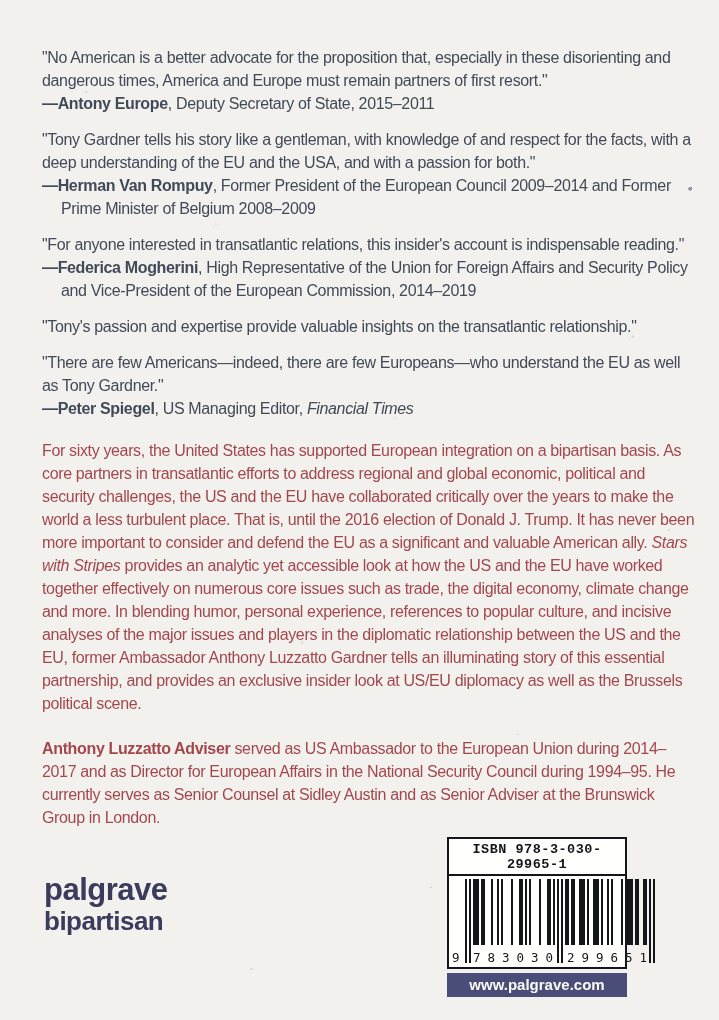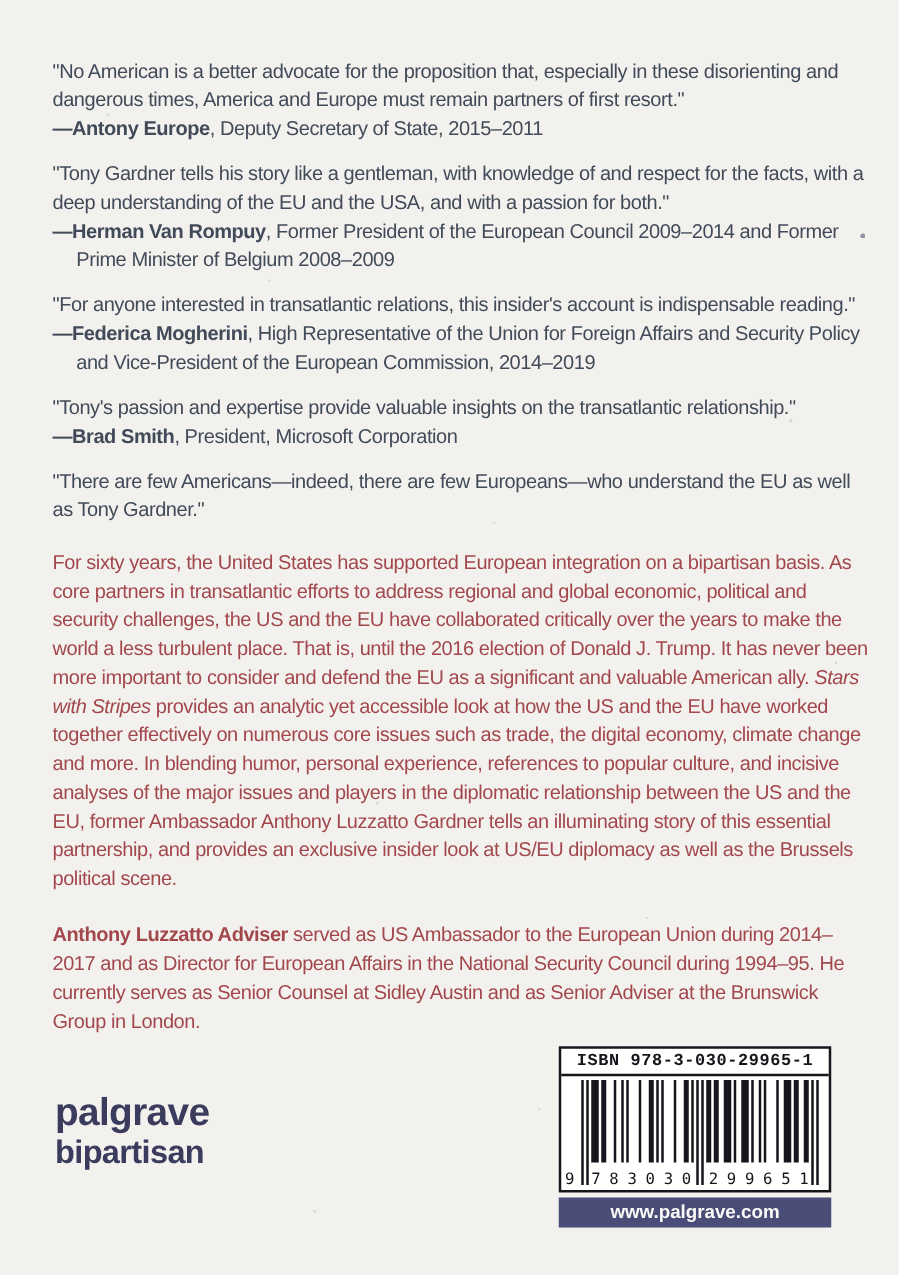--- a/index.html
+++ b/index.html
@@ -46,21 +46,21 @@
   em{font-style:italic;}
 
   
   .logo{
     position:absolute;left:44px;top:874px;
     color:#3b3c5d;line-height:1;
   }
   .logo .l1{font-size:31px;font-weight:bold;letter-spacing:-0.5px;}
   .logo .l2{font-size:26px;font-weight:bold;letter-spacing:-0.5px;margin-top:3px;}
 
-  .barcode-block{position:absolute;left:447px;top:837px;width:218px;}
+  .barcode-block{position:absolute;left:447px;top:837px;width:180px;}
   .isbn-box{
     box-sizing:border-box;
     background:#fffffe;
     border:2px solid #15151c;
     padding:0 0 4px 0;
   }
   .isbn{
     font-family:"Liberation Mono",monospace;
     font-size:13.5px;font-weight:bold;color:#15151c;
     text-align:center;letter-spacing:0.5px;
@@ -108,25 +108,25 @@
         <p class="attr"><strong>—Herman Van Rompuy</strong><span>, Former President of the European Council 2009–2014 and Former Prime Minister of Belgium 2008–2009</span><em></em></p>
       </div>
 
       <div class="quote-block">
         <p class="q">"For anyone interested in transatlantic relations, this insider's account is indispensable reading."</p>
         <p class="attr"><strong>—Federica Mogherini</strong><span>, High Representative of the Union for Foreign Affairs and Security Policy and Vice-President of the European Commission, 2014–2019</span><em></em></p>
       </div>
 
       <div class="quote-block">
         <p class="q">"Tony's passion and expertise provide valuable insights on the transatlantic relationship."</p>
-        <p class="attr"><strong>—Brad Smith</strong><span>, President, Microsoft Corporation</span><em></em></p>
       </div>
 
       <div class="quote-block">
         <p class="q">"There are few Americans—indeed, there are few Europeans—who understand the EU as well as Tony Gardner."</p>
+        <p class="attr"><strong>—Peter Spiegel</strong><span>, US Managing Editor, </span><em>Financial Times</em></p>
       </div>
     </section>
 
     <section class="desc">
       <p><span>For sixty years, the United States has supported European integration on a bipartisan basis. As core partners in transatlantic efforts to address regional and global economic, political and security challenges, the US and the EU have collaborated critically over the years to make the world a less turbulent place. That is, until the 2016 election of Donald J. Trump. It has never been more important to consider and defend the EU as a significant and valuable American ally. </span><em>Stars with Stripes</em><span> provides an analytic yet accessible look at how the US and the EU have worked together effectively on numerous core issues such as trade, the digital economy, climate change and more. In blending humor, personal experience, references to popular culture, and incisive analyses of the major issues and players in the diplomatic relationship between the US and the EU, former Ambassador Anthony Luzzatto Gardner tells an illuminating story of this essential partnership, and provides an exclusive insider look at US/EU diplomacy as well as the Brussels political scene.</span></p>
     </section>
 
     <section class="bio">
       <p><strong>Anthony Luzzatto Adviser</strong><span> served as US Ambassador to the European Union during 2014–2017 and as Director for European Affairs in the National Security Council during 1994–95. He currently serves as Senior Counsel at Sidley Austin and as Senior Adviser at the Brunswick Group in London.</span></p>
     </section>

